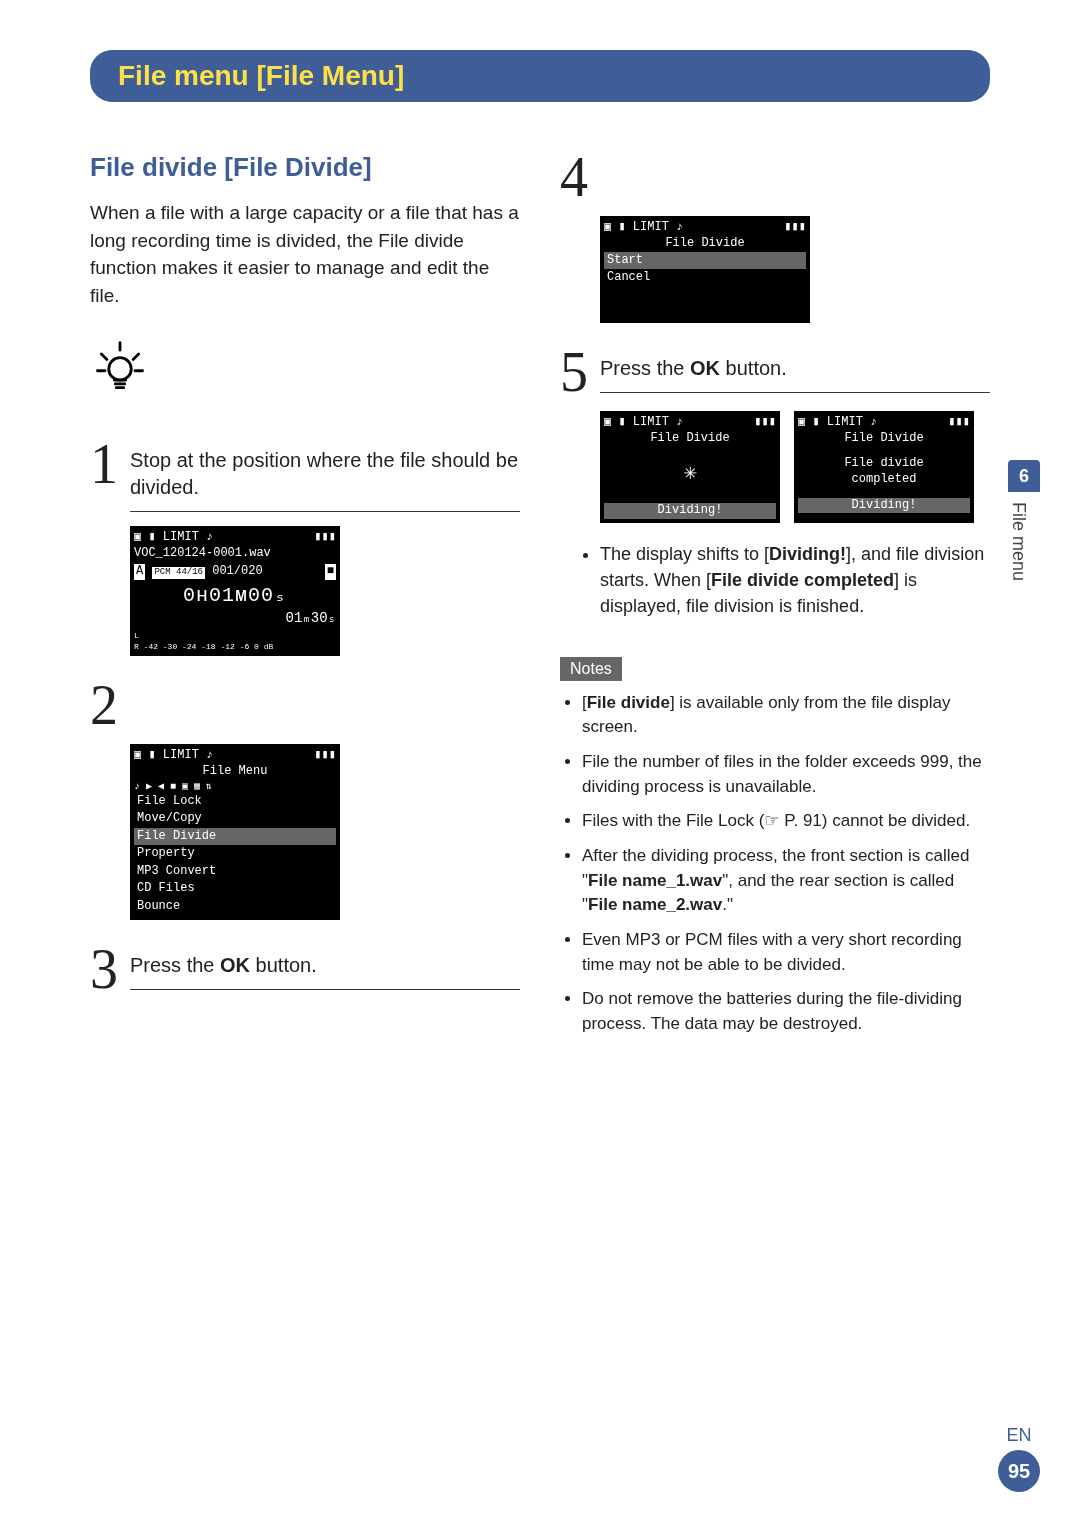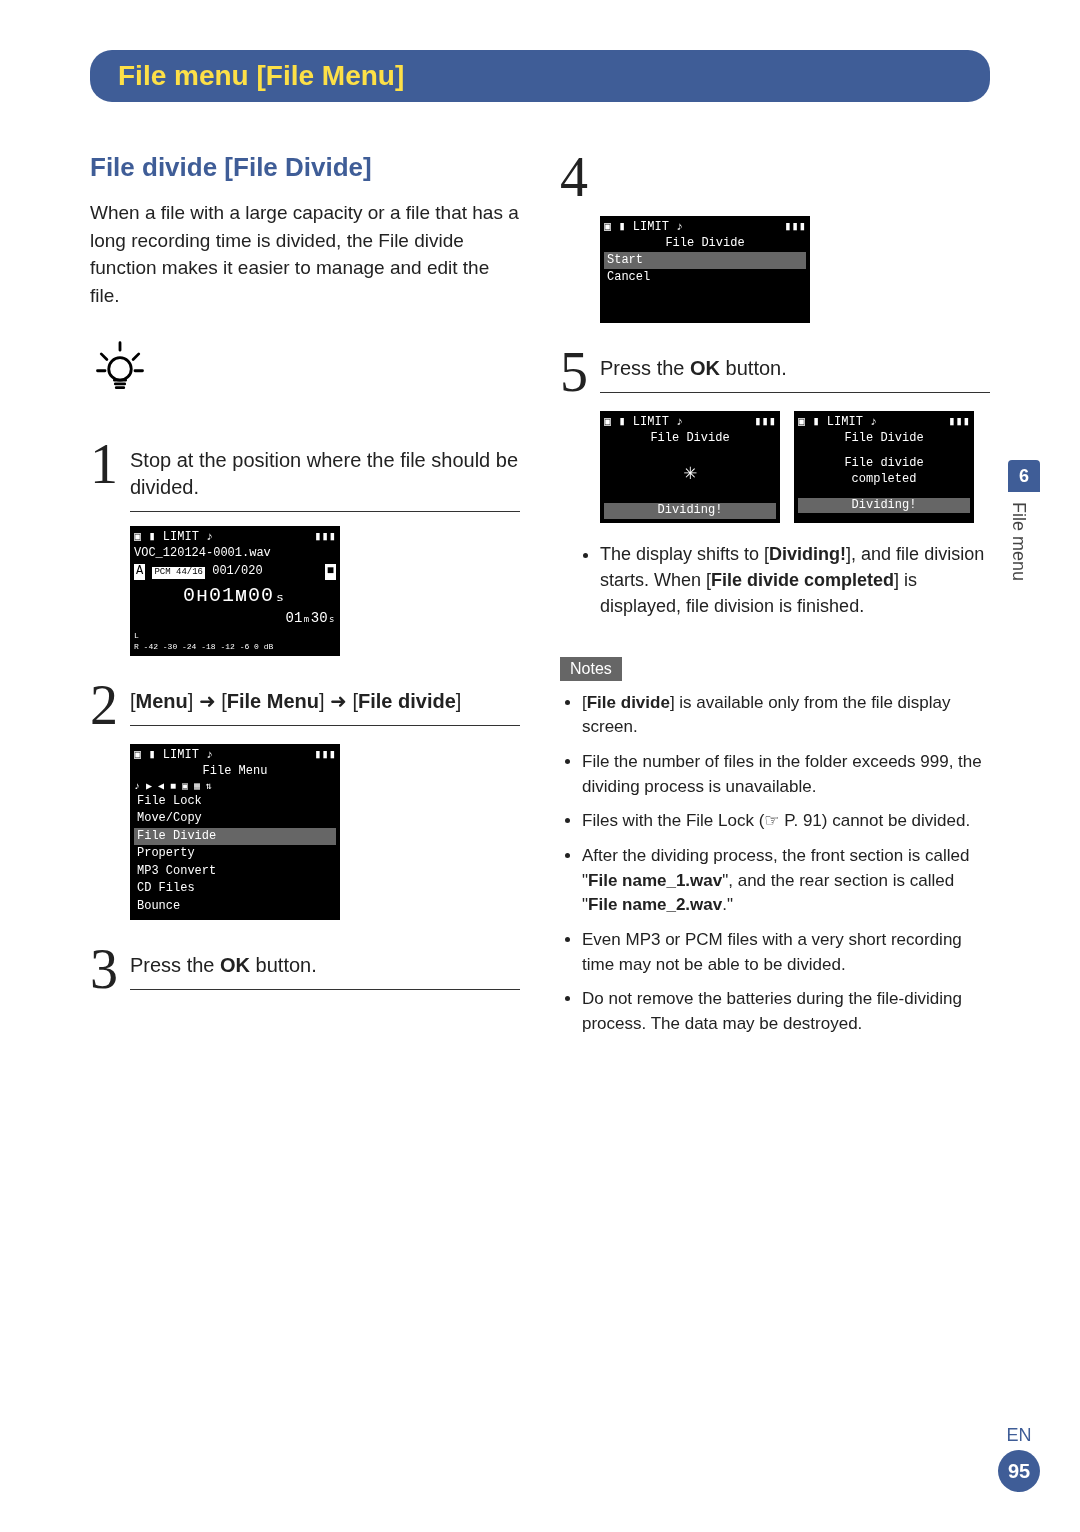--- a/index.html
+++ b/index.html
@@ -212,24 +212,20 @@
         </div>
         <div class="center big">0ʜ01ᴍ00ₛ</div>
         <div class="center" style="text-align:right;font-size:14px">01ₘ30ₛ</div>
         <div style="font-size:8px;margin-top:4px">L<br>R <span>-42  -30   -24  -18  -12   -6    0  dB</span></div>
       </div>
 
 
       
       <div class="step">
         <div class="step-num">2</div>
-        <div class="step-body">
-          <div class="step-text">[<b>Menu</b>] ➜ [<b>File Menu</b>] ➜ [<b>File divide</b>]</div>
-          <hr class="step-rule">
-        </div>
       </div>
 
       <div class="screen">
         <div class="row">
             <span>▣ ▮ LIMIT ♪</span>
             <span>▮▮▮</span>
           </div>
         <div class="center">File Menu</div>
         <div class="row" style="font-size:10px">
             <span>♪ ▶ ◀ ■ ▣ ▦ ⇅</span>

